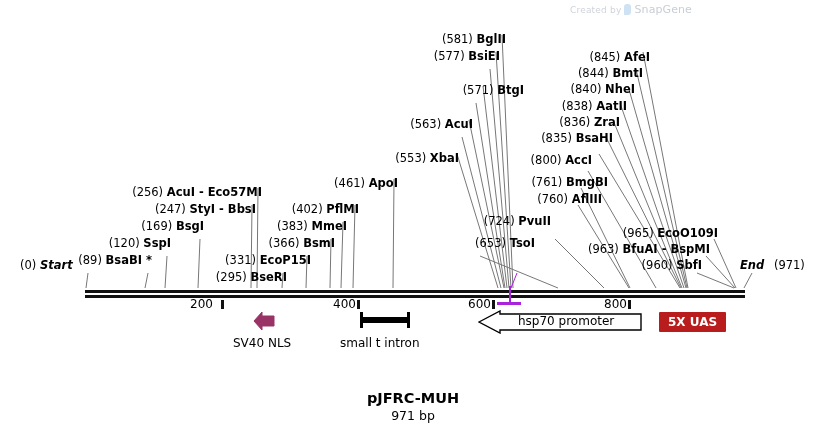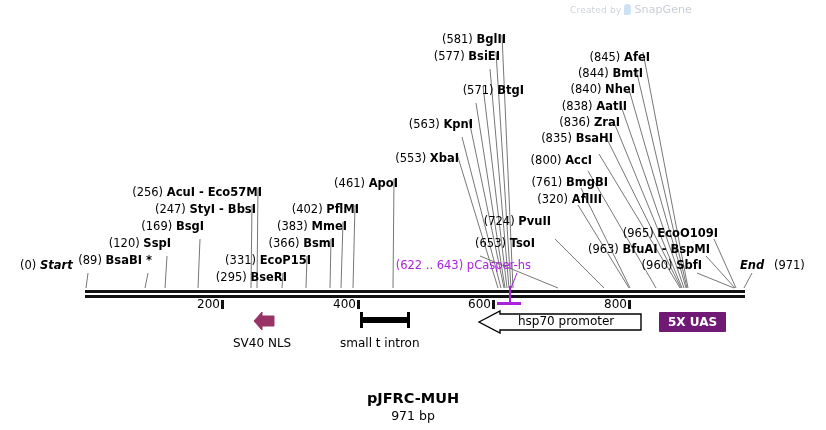--- a/index.html
+++ b/index.html
@@ -57,21 +57,21 @@
   
   .pc-vert{position:absolute;width:2px;background:#aa22dd;}
   .pc-bar{position:absolute;height:3px;background:#aa22dd;}
 
   
   .feat-label{
     position:absolute;font-size:12px;color:#000;white-space:nowrap;
     font-family:"DejaVu Sans","Liberation Sans",sans-serif;
   }
   .uas-box{
-    position:absolute;background:#701a75;color:#fff;
+    position:absolute;background:#b91c1c;color:#fff;
     font-size:12px;font-weight:bold;
     padding:3px 9px;border-radius:1px;white-space:nowrap;
     font-family:"DejaVu Sans","Liberation Sans",sans-serif;
   }
   .promoter-text{
     position:absolute;font-size:12px;color:#000;white-space:nowrap;
     font-family:"DejaVu Sans","Liberation Sans",sans-serif;
   }
 
   
@@ -157,21 +157,21 @@
   <div class="lbl r" style="left:500px;top:50px;">
     <span class="pos">(577)</span>
     <span class="nm">BsiEI</span>
   </div>
   <div class="lbl r" style="left:487px;top:84px;margin-left:37px;">
     <span class="pos">(571)</span>
     <span class="nm">BtgI</span>
   </div>
   <div class="lbl r" style="left:473px;top:118px;">
     <span class="pos">(563)</span>
-    <span class="nm">KpnI</span>
+    <span class="nm">AcuI</span>
   </div>
   <div class="lbl r" style="left:459px;top:152px;">
     <span class="pos">(553)</span>
     <span class="nm">XbaI</span>
   </div>
   <div class="lbl r" style="left:398px;top:177px;">
     <span class="pos">(461)</span>
     <span class="nm">ApoI</span>
   </div>
   <div class="lbl r" style="left:359px;top:203px;">
@@ -213,35 +213,31 @@
   <div class="lbl r" style="left:152px;top:254px;">
     <span class="pos">(89)</span>
     <span class="nm">BsaBI *</span>
   </div>
 
   <div class="lbl ital" style="left:20px;top:259px;">
     <span class="pos">(0)</span>
     <span class="nm">Start</span>
   </div>
 
-  <div class="lbl r purple" style="left:531px;top:259px;">
-    <span class="pos">(622 .. 643)</span>
-    <span class="nm">pCasper-hs</span>
-  </div>
 
   <div class="lbl r" style="left:535px;top:237px;">
     <span class="pos">(653)</span>
     <span class="nm">TsoI</span>
   </div>
   <div class="lbl r" style="left:551px;top:215px;">
     <span class="pos">(724)</span>
     <span class="nm">PvuII</span>
   </div>
   <div class="lbl r" style="left:602px;top:193px;">
-    <span class="pos">(320)</span>
+    <span class="pos">(760)</span>
     <span class="nm">AflIII</span>
   </div>
   <div class="lbl r" style="left:608px;top:176px;">
     <span class="pos">(761)</span>
     <span class="nm">BmgBI</span>
   </div>
   <div class="lbl r" style="left:592px;top:154px;">
     <span class="pos">(800)</span>
     <span class="nm">AccI</span>
   </div>
@@ -284,21 +280,21 @@
 
   <div class="lbl ital" style="left:740px;top:259px;">
     <span class="nm">End</span>
     <span class="pos" style="margin-left:6px;">(971)</span>
   </div>
 
   <div class="ruler-top"></div>
   <div class="ruler-bot"></div>
 
   <div class="tick" style="left:221px;top:300px;height:9px;"></div>
-  <div class="ticklabel" style="left:221px;">200</div>
+  <div class="ticklabel" style="left:214px;">200</div>
   <div class="tick" style="left:357px;top:300px;height:9px;"></div>
   <div class="ticklabel" style="left:357px;">400</div>
   <div class="tick" style="left:492px;top:300px;height:9px;"></div>
   <div class="ticklabel" style="left:492px;">600</div>
   <div class="tick" style="left:628px;top:300px;height:9px;"></div>
   <div class="ticklabel" style="left:628px;">800</div>
 
   <div class="pc-vert" style="left:509px;top:286px;height:16px;"></div>
   <div class="pc-bar" style="left:497px;top:302px;width:24px;"></div>
 

